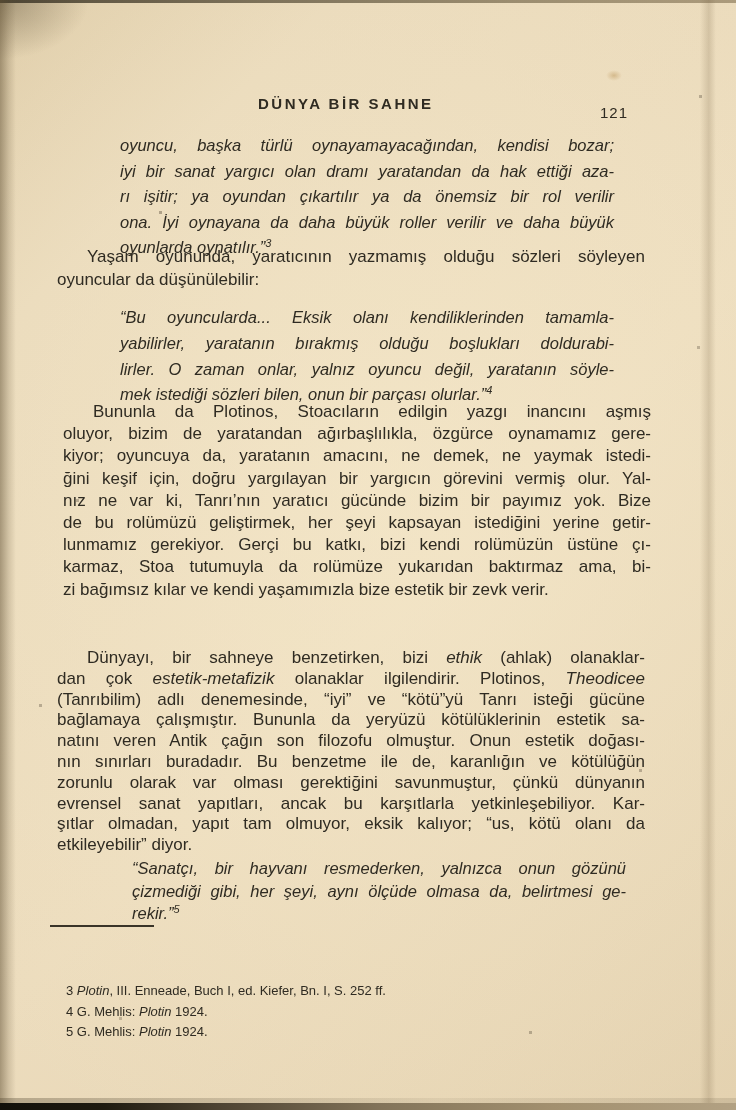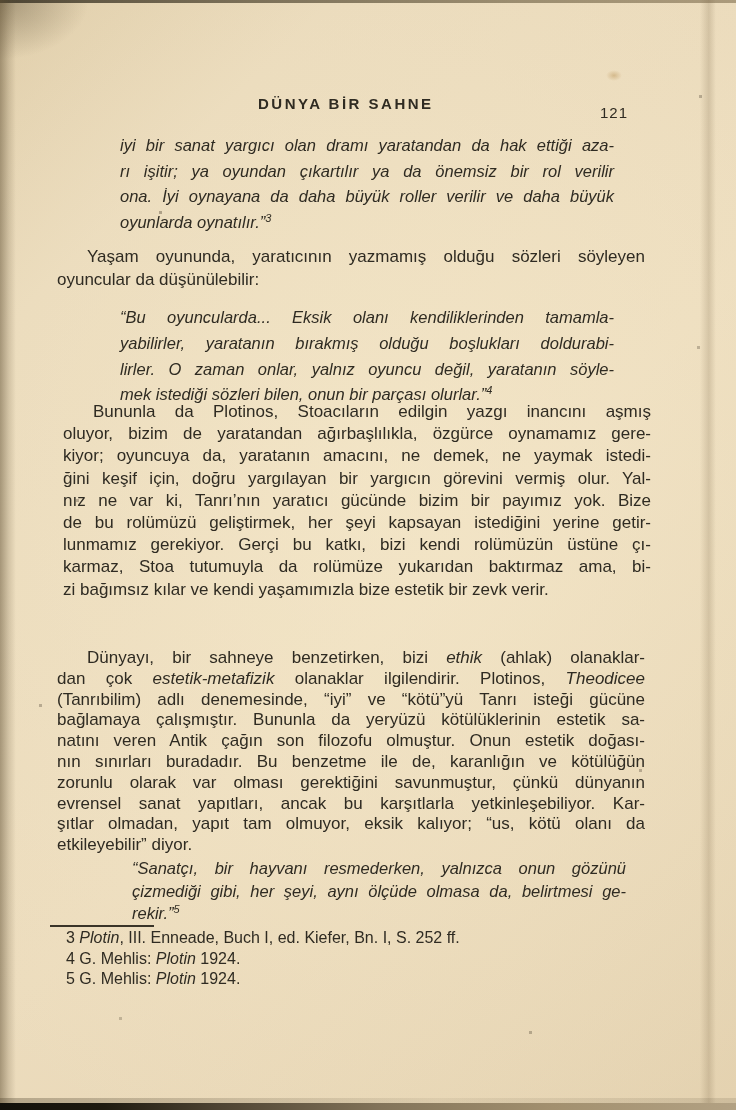--- a/index.html
+++ b/index.html
@@ -45,37 +45,38 @@
   .ind{text-indent:30px;}
   .it{font-style:italic;}
   sup{font-size:11px;line-height:0;}
   #quote1{top:133px;line-height:25.6px;}
   #para1 {top:245px;}
   #quote2{top:305px;line-height:25.8px;}
   #para2 {top:401px;line-height:22.2px;margin-left:6px;}
   #para3 {top:648px;line-height:20.8px;}
   #quote3{top:857px;line-height:22.6px;margin-left:12px;}
   .fn-rule{position:absolute;left:50px;top:925px;width:104px;height:2px;background:#3a3428;}
-  #footnotes{top:928px;left:66px;width:560px;font-size:16px;line-height:20.6px;}
+  #footnotes{top:981px;left:66px;width:560px;font-size:13px;line-height:20.6px;}
 </style>
 </head>
 <body>
 
 <div class="page">
   <div class="corner-tl"></div>
   <div class="edge-top"></div>
   <div class="edge-left"></div>
   <div class="crease-right"></div>
   <div class="stain"></div>
   <div class="specks"></div>
 
   <div class="hdr-title">DÜNYA BİR SAHNE</div>
   <div class="hdr-page">121</div>
 
   <div id="quote1" class="block quote-txt">
+      <div class="line just"><span>oyuncu, başka türlü oynayamayacağından, kendisi bozar;</span></div>
       <div class="line just"><span>iyi bir sanat yargıcı olan dramı yaratandan da hak ettiği aza-</span></div>
       <div class="line just"><span>rı işitir; ya oyundan çıkartılır ya da önemsiz bir rol verilir</span></div>
       <div class="line just"><span>ona. İyi oynayana da daha büyük roller verilir ve daha büyük</span></div>
       <div class="line"><span>oyunlarda oynatılır.”</span><sup>3</sup></div>
     </div>
   <div id="para1" class="block body-txt">
       <div class="line just ind"><span>Yaşam oyununda, yaratıcının yazmamış olduğu sözleri söyleyen</span></div>
       <div class="line"><span>oyuncular da düşünülebilir:</span></div>
     </div>
   <div id="quote2" class="block quote-txt">

